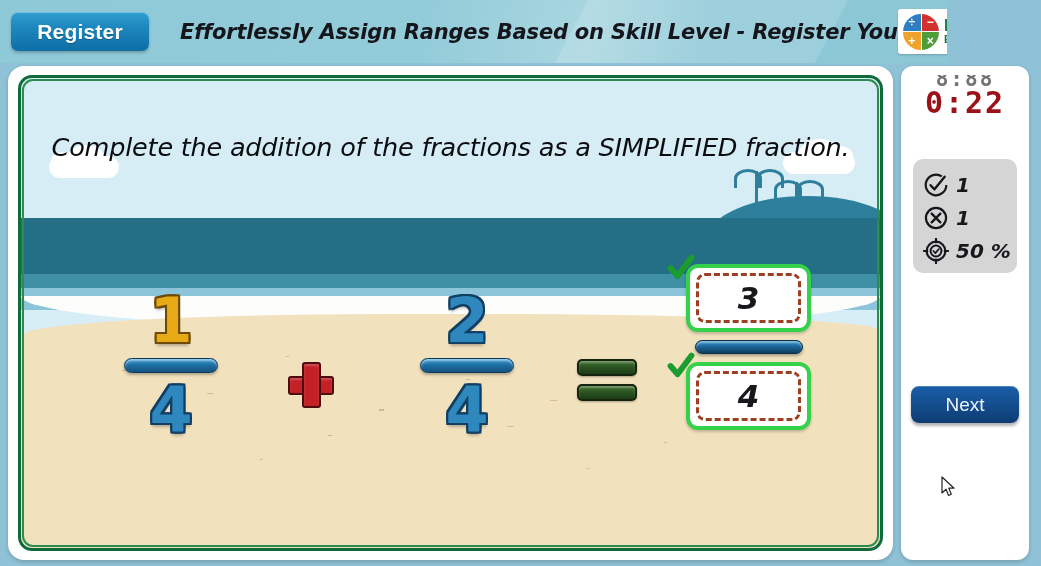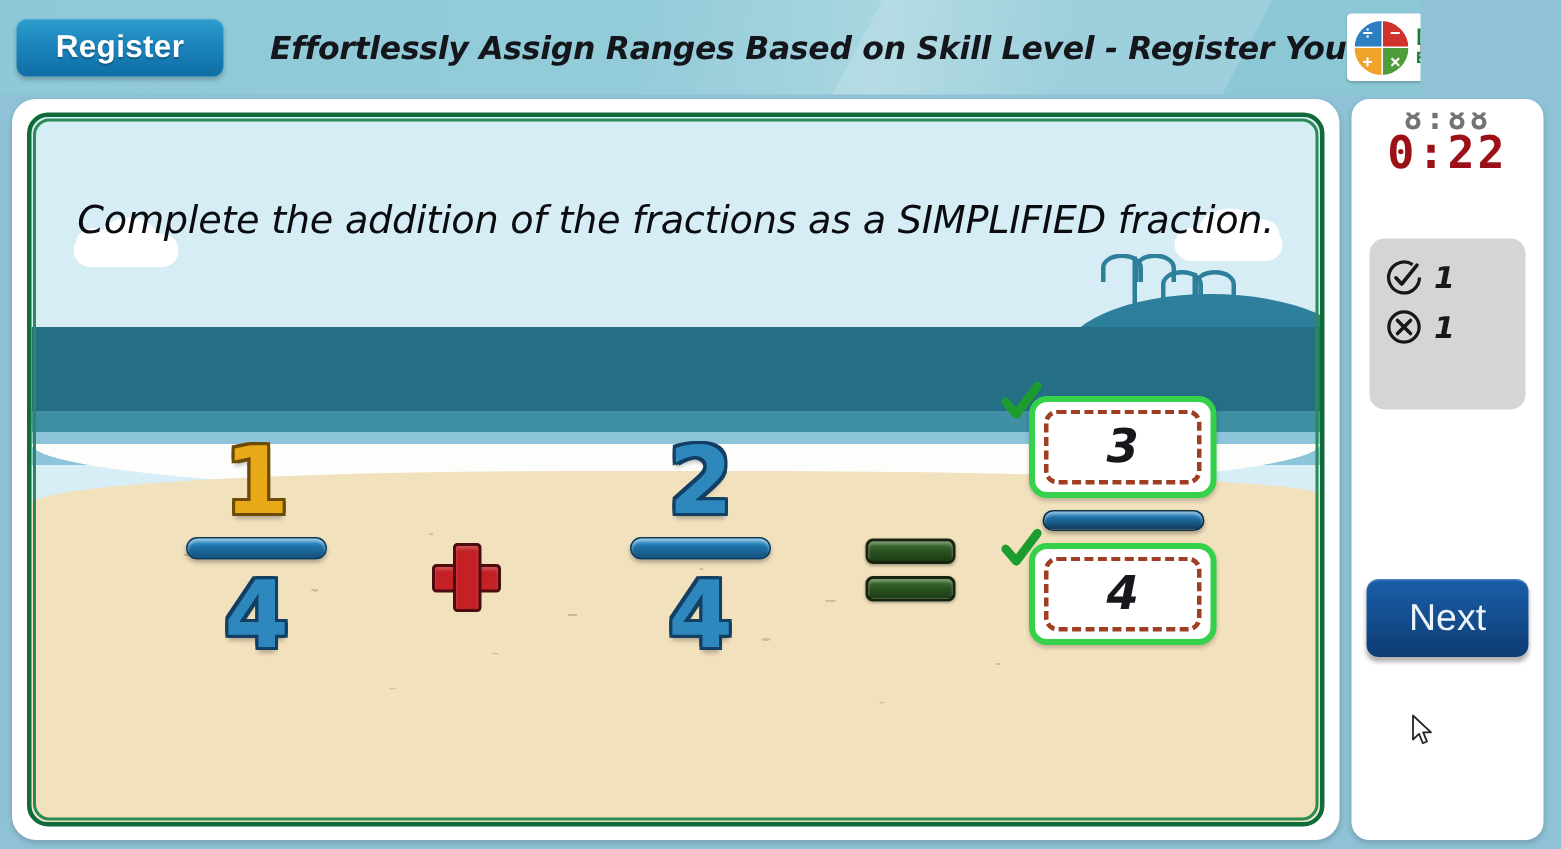--- a/index.html
+++ b/index.html
@@ -254,25 +254,25 @@
     padding:9px 0 0 10px;
   }
   .stat-row { display:flex; align-items:center; height:33px; }
   .stat-ico { width:26px; height:26px; flex:none; margin-right:7px; }
   .stat-val {
     font-family:"DejaVu Sans", sans-serif;
     font-style:italic; font-weight:bold; font-size:20px; color:#17181c;
     white-space:nowrap;
   }
   #next-btn {
-    position:absolute; left:10px; top:320px; width:108px; height:52px;
+    position:absolute; left:10px; top:320px; width:108px; height:37px;
     border-radius:8px;
     background:linear-gradient(180deg,#1a5ea8 0%,#134c8c 55%,#0d3c72 100%);
     box-shadow:0 3px 3px rgba(0,0,0,.3), inset 0 1px 0 rgba(255,255,255,.22);
-    color:#eef4fb; font-size:25px;
+    color:#eef4fb; font-size:19px;
     display:flex; align-items:center; justify-content:center;
     cursor:pointer;
   }
   #cursor { position:absolute; left:941px; top:476px; width:16px; height:22px; }
 </style>
 </head>
 <body>
 
 <div id="header">
   <div id="header-sheen"></div>
@@ -385,20 +385,29 @@
     </div>
 
     <div class="stat-row">
       <svg class="stat-ico" viewBox="0 0 24 24">
         <circle cx="12" cy="12" r="9.3" fill="none" stroke="#16171b" stroke-width="2"></circle>
         <path d="M8 8 L16 16 M16 8 L8 16" fill="none" stroke="#16171b" stroke-width="2.2" stroke-linecap="round"></path>
       </svg>
       <span class="stat-val">1</span>
     </div>
 
+    <div class="stat-row">
+      <svg class="stat-ico" viewBox="0 0 24 24">
+        <circle cx="12" cy="12" r="8.6" fill="none" stroke="#16171b" stroke-width="2"></circle>
+        <circle cx="12" cy="12" r="5" fill="none" stroke="#16171b" stroke-width="1.8"></circle>
+        <path d="M9.6 12 L11.4 13.9 L14.6 10.2" fill="none" stroke="#16171b" stroke-width="1.6" stroke-linecap="round" stroke-linejoin="round"></path>
+        <path d="M12 .8 V4 M12 20 V23.2 M.8 12 H4 M20 12 H23.2" stroke="#16171b" stroke-width="2" stroke-linecap="round"></path>
+      </svg>
+      <span class="stat-val">50 %</span>
+    </div>
 
   </div>
 
   <div id="next-btn">
     <span>Next</span>
   </div>
 </div>
 
 <svg id="cursor" viewBox="0 0 16 22">
   <path d="M1 1 L1 17 L5 13.2 L7.6 19.5 L10.3 18.3 L7.8 12.2 L13 12.2 Z" fill="#fefefe" stroke="#23242a" stroke-width="1.2" stroke-linejoin="round"></path>

